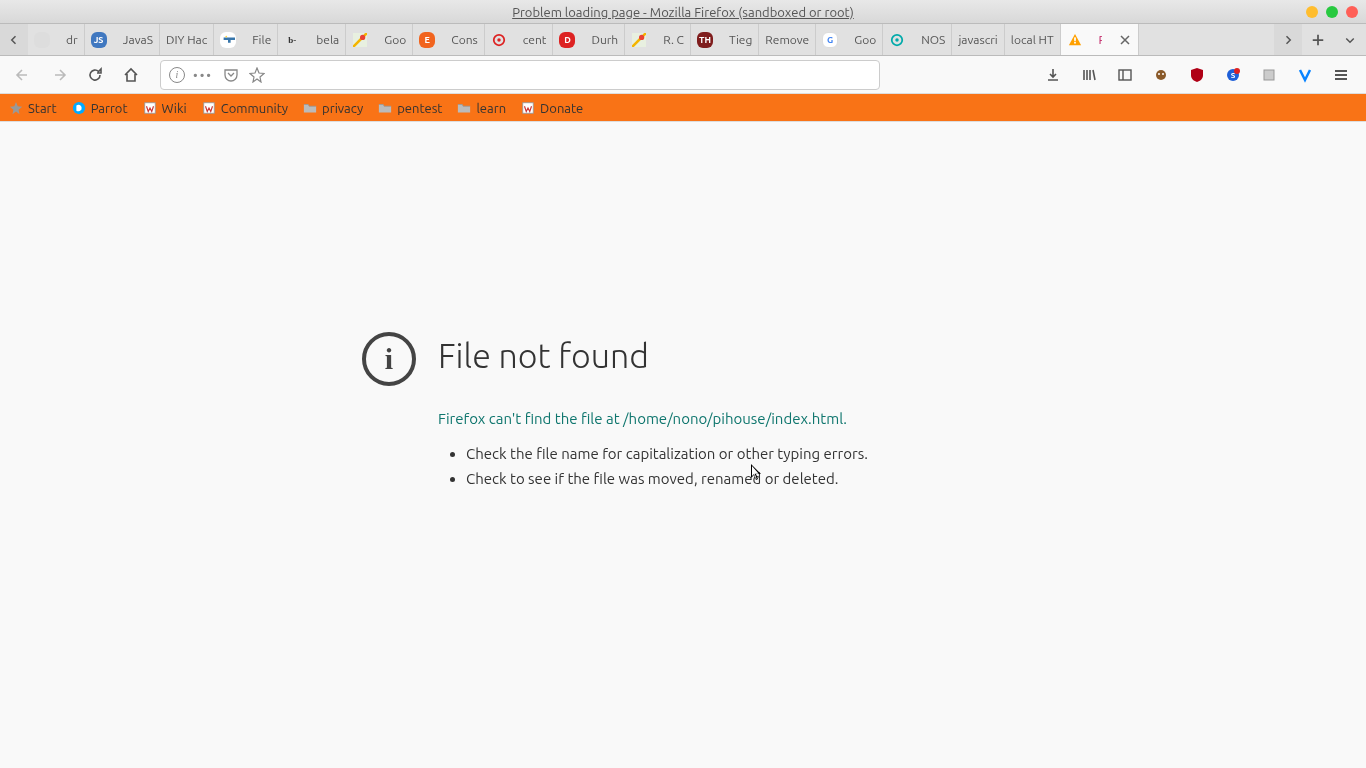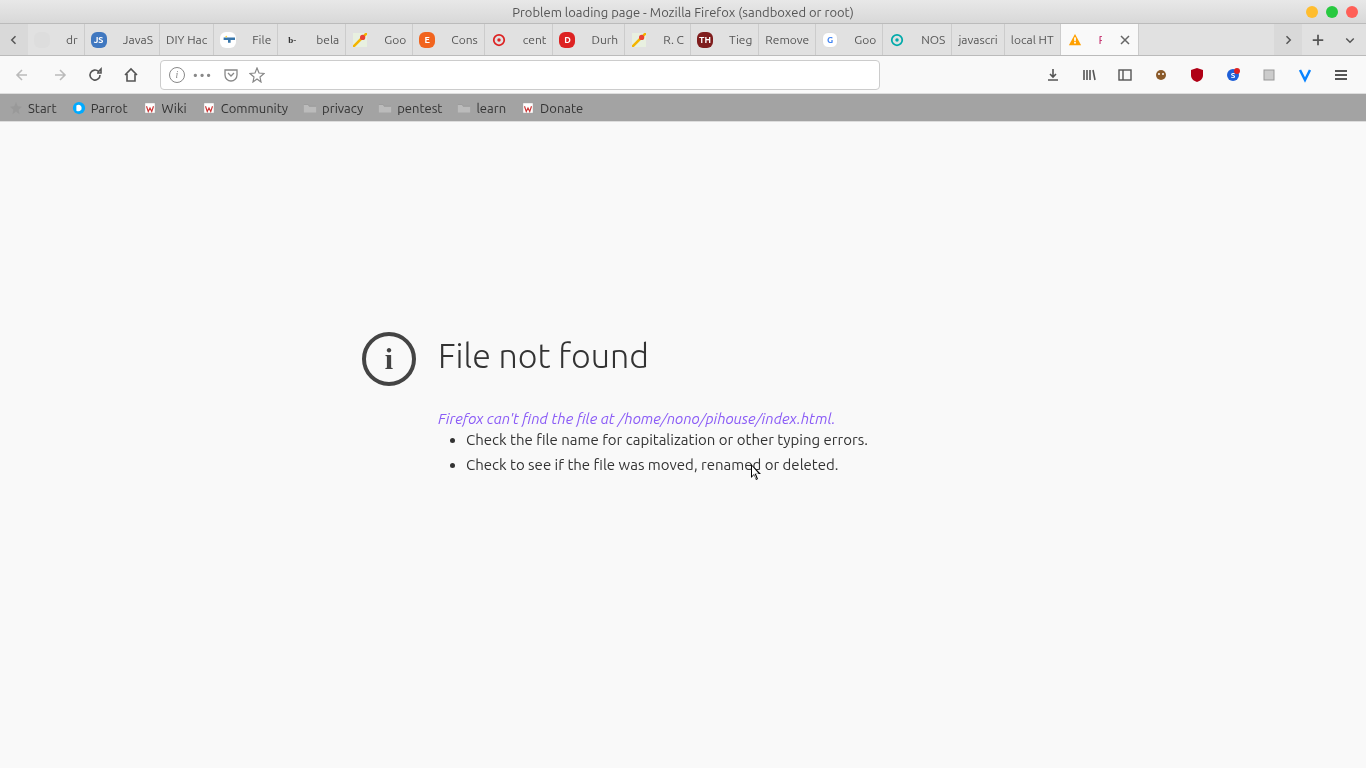--- a/index.html
+++ b/index.html
@@ -17,20 +17,21 @@
       border-bottom: 1px solid #bbb;
       display: flex;
       align-items: center;
       position: relative;
     }
     .titlebar-title {
       flex: 1;
       text-align: center;
       color: #555;
       font-size: 13px;
+      text-decoration: underline;
     }
     .window-controls {
       position: absolute;
       right: 8px;
       display: flex;
       gap: 8px;
     }
     .wc-dot { width: 12px; height: 12px; border-radius: 50%; }
     .wc-yellow { background: #ffbd2e; }
     .wc-green { background: #28c940; }
@@ -166,21 +167,21 @@
     .toolbar-icons {
       display: flex;
       align-items: center;
       gap: 14px;
       padding-right: 6px;
     }
     .toolbar-icons .nav-btn { width: 22px; height: 22px; }
 
     .bookmarks-bar {
       height: 28px;
-      background: #a3a3a3;
+      background: #f97316;
       border-bottom: 1px solid #ddd;
       display: flex;
       align-items: center;
       padding: 0 8px;
       gap: 14px;
       font-size: 13px;
     }
     .bookmark-item {
       display: flex;
       align-items: center;
@@ -220,23 +221,22 @@
     .error-body { flex: 1; }
     .error-title {
       font-size: 34px;
       font-weight: 300;
       color: #333;
       margin-bottom: 36px;
       margin-top: 4px;
     }
     .error-desc {
       font-size: 15px;
-      color: #8b5cf6;
-      margin-bottom: 4px;
-      font-style: italic;
+      color: #0f766e;
+      margin-bottom: 18px;
     }
     .error-list {
       list-style: disc;
       margin-left: 28px;
       font-size: 15px;
       color: #333;
     }
     .error-list li { margin-bottom: 8px; }
     .try-again-row {
       text-align: right;

